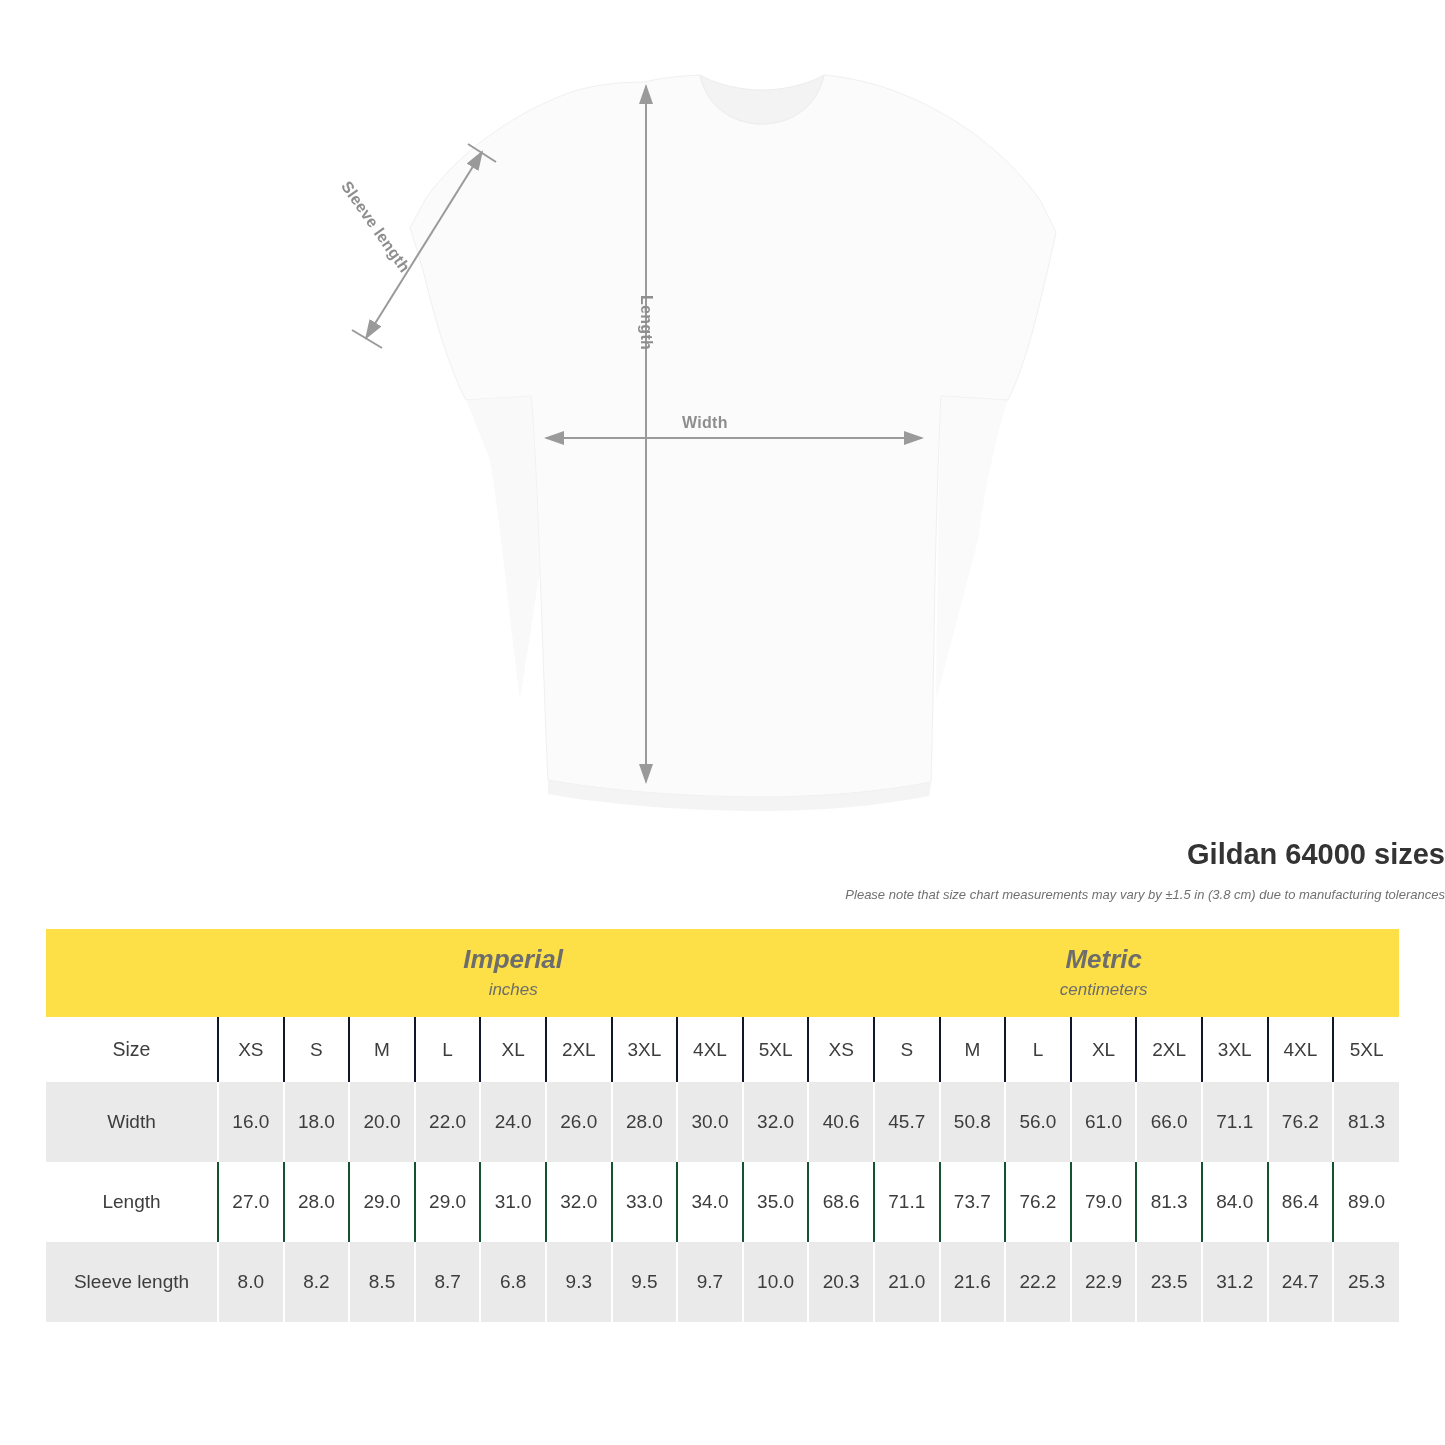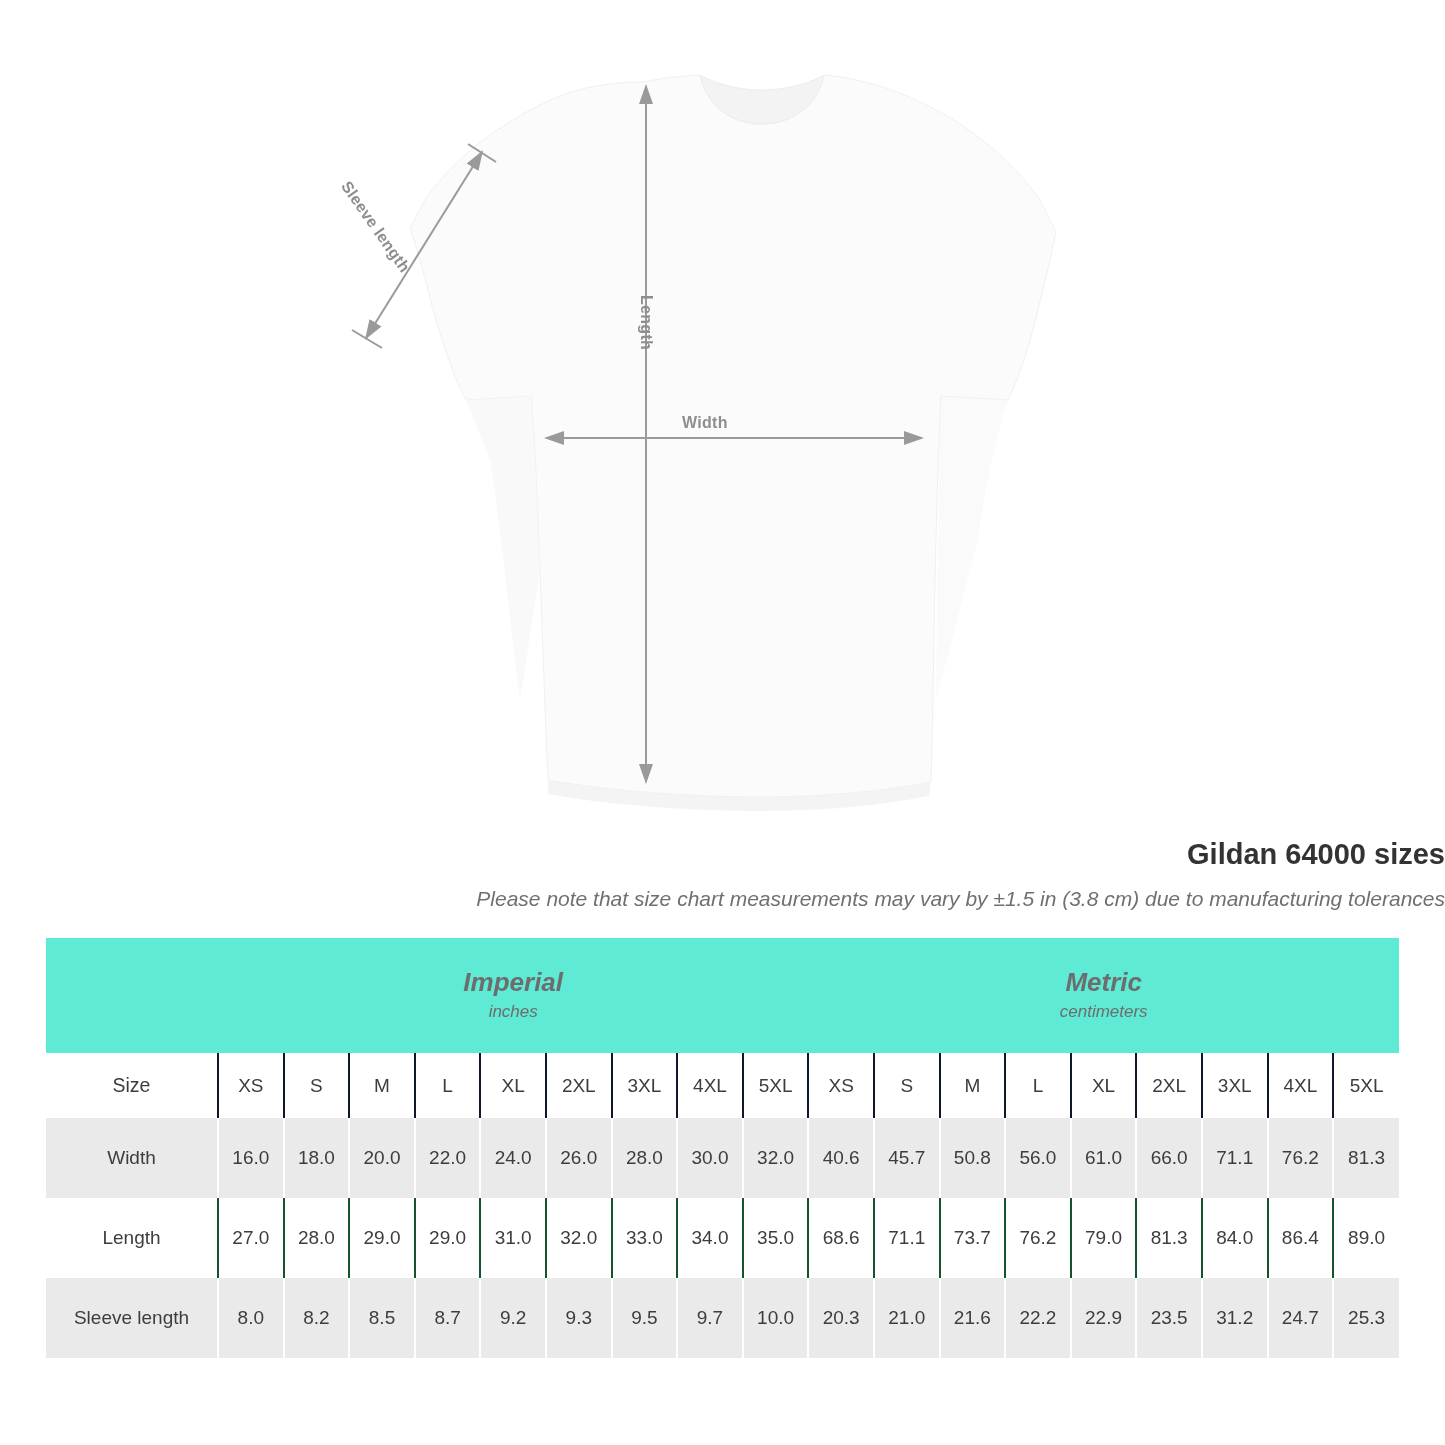--- a/index.html
+++ b/index.html
@@ -63,21 +63,21 @@
     text-align: right;
     margin-top: 8px;
   }
   .chart-title {
     font-size: 29px;
     font-weight: bold;
     color: #333333;
     margin: 0 0 16px 0;
   }
   .chart-note {
-    font-size: 21px;
+    font-size: 13px;
     font-style: italic;
     color: #707070;
     margin: 0;
   }
 
   
   .table-wrap {
     margin: 27px 46px 0 46px;
   }
   table.size-table {
@@ -90,22 +90,22 @@
     padding: 0;
     margin: 0;
     text-align: center;
     vertical-align: middle;
     font-size: 19px;
     color: #3d3d3d;
     font-weight: normal;
   }
   
   .unit-row td {
-    height: 115px;
-    background: #5eead4;
+    height: 88px;
+    background: #fde047;
   }
   .unit-name {
     font-size: 26px;
     font-style: italic;
     font-weight: bold;
     color: #6d6d6d;
     line-height: 1.25;
   }
   .unit-sub {
     font-size: 17px;
@@ -328,21 +328,21 @@
           <td class="cell">86.4</td>
           <td class="cell">89.0</td>
         </tr>
 
         <tr class="data-row row-shaded">
           <td class="rowlabel">Sleeve length</td>
           <td class="cell">8.0</td>
           <td class="cell">8.2</td>
           <td class="cell">8.5</td>
           <td class="cell">8.7</td>
-          <td class="cell">9.2</td>
+          <td class="cell">6.8</td>
           <td class="cell">9.3</td>
           <td class="cell">9.5</td>
           <td class="cell">9.7</td>
           <td class="cell">10.0</td>
           <td class="cell">20.3</td>
           <td class="cell">21.0</td>
           <td class="cell">21.6</td>
           <td class="cell">22.2</td>
           <td class="cell">22.9</td>
           <td class="cell">23.5</td>

